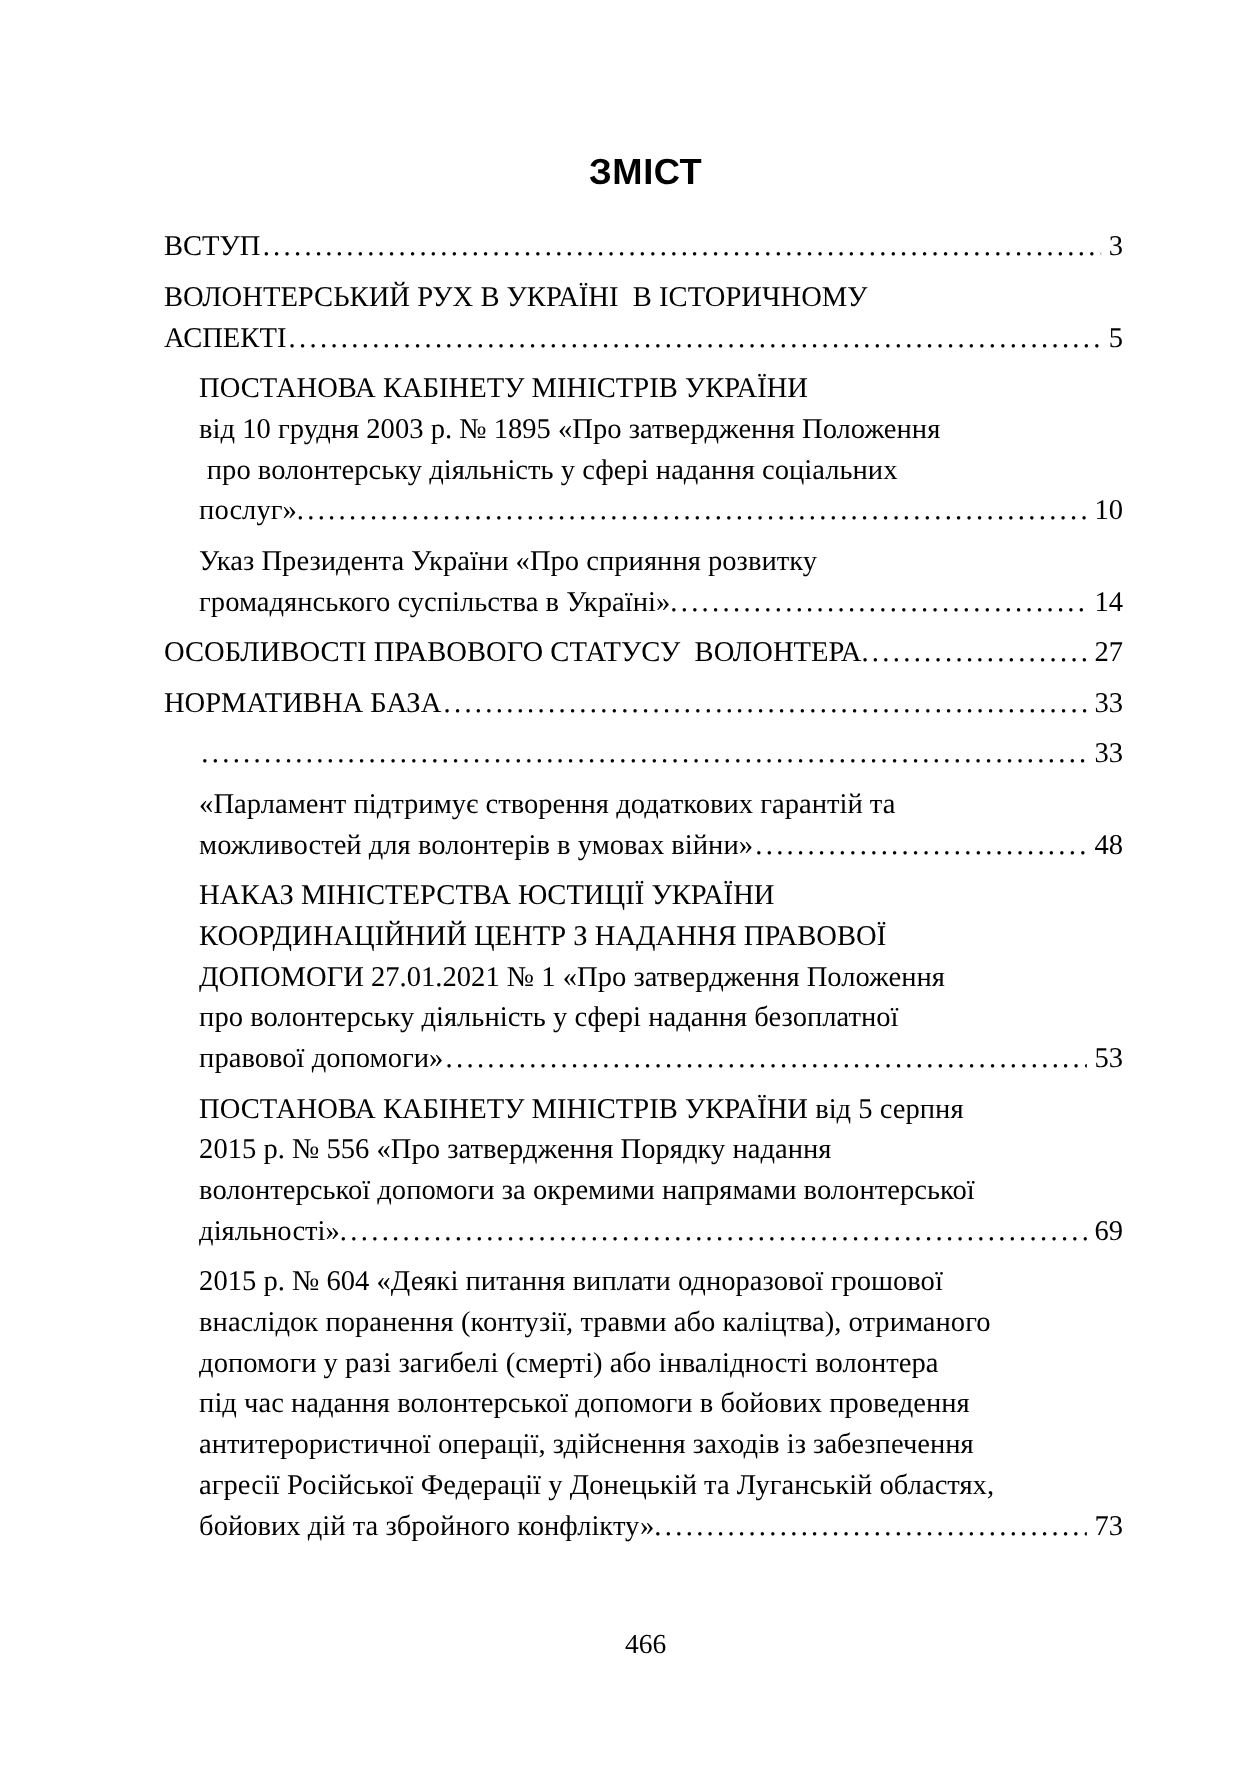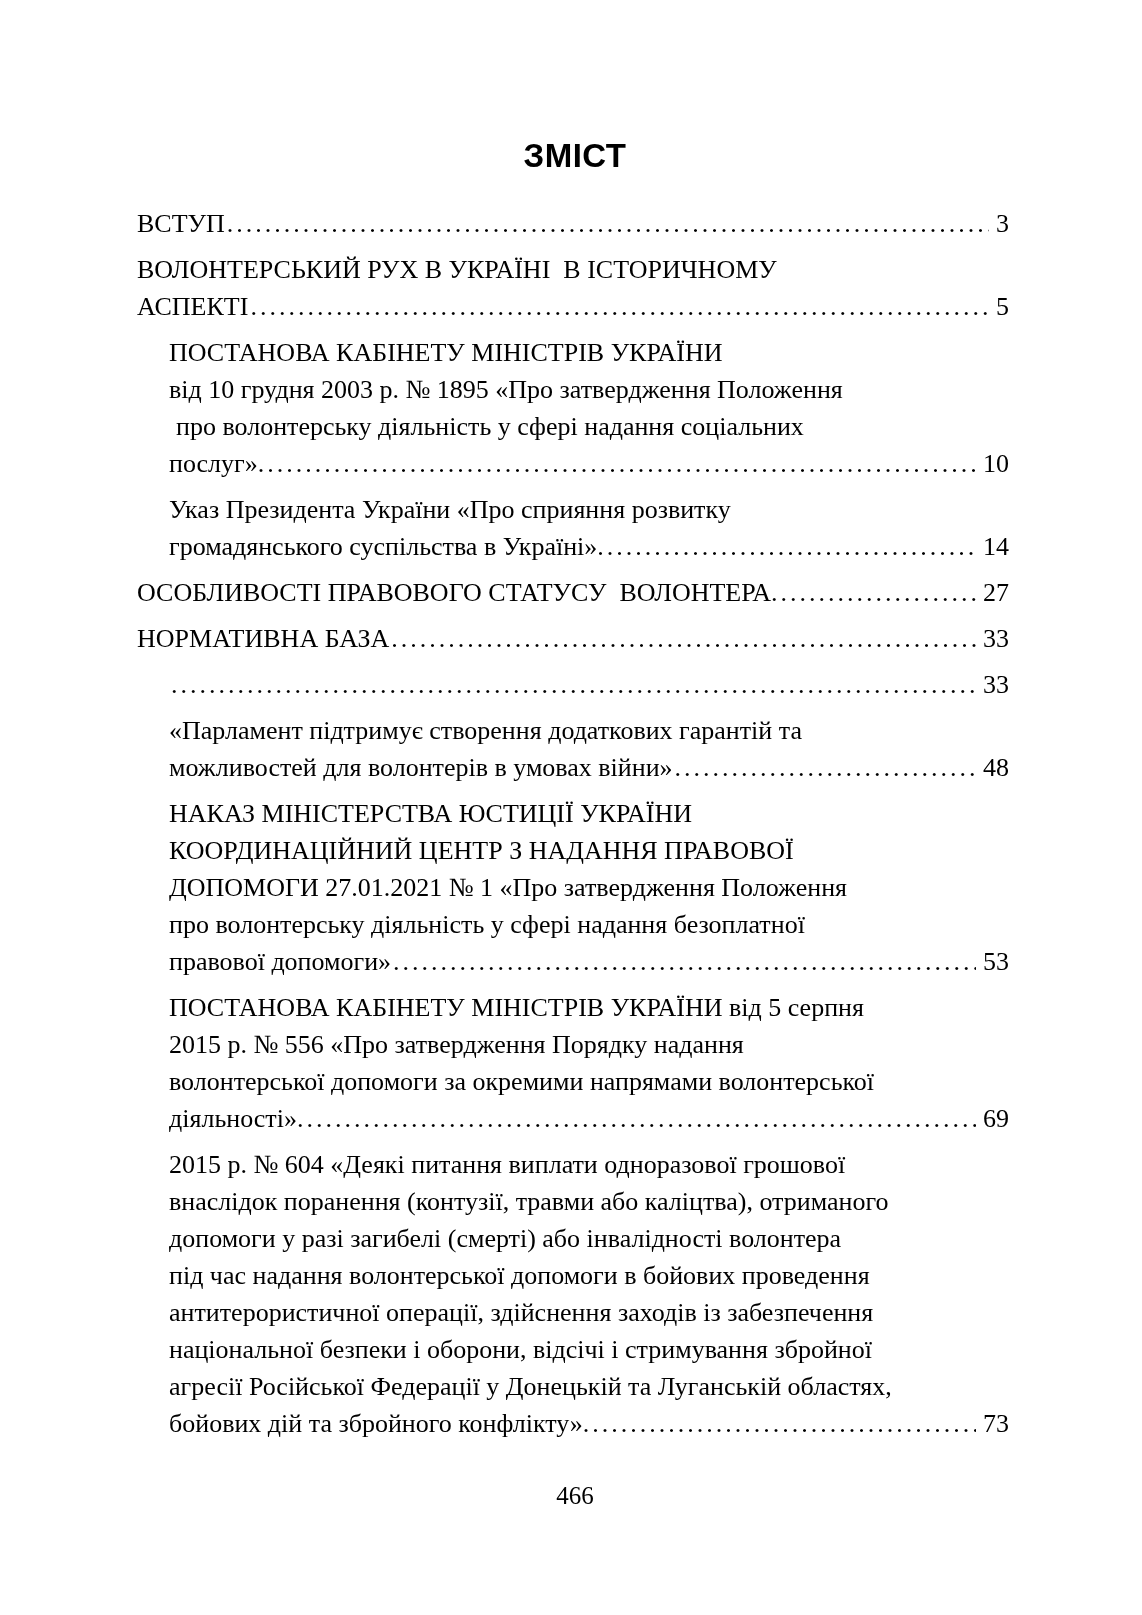--- a/index.html
+++ b/index.html
@@ -12,21 +12,21 @@
     width: 1142px;
     height: 1615px;
     position: relative;
     font-family: "Liberation Serif", "DejaVu Serif", serif;
     color: #000000;
     overflow: hidden;
   }
 
   .page {
     position: absolute;
-    left: 4px; top: 0;
+    left: 16px; top: 0;
     width: 1022px;
     height: 1615px;
     background: #ffffff;
   }
 
   
   .toc-title {
     position: absolute;
     left: 0;
     top: 136px;
@@ -205,21 +205,20 @@
           <span class="leader" aria-hidden="true">............................................................................................................................................................................................................................</span>
           <span class="pageno"> 69</span>
         </div>
       </div>
       <div class="toc-entry lvl2">
         <span class="tline">2015 р. № 604 «Деякі питання виплати одноразової грошової</span>
         <span class="tline">внаслідок поранення (контузії, травми або каліцтва), отриманого</span>
         <span class="tline">допомоги у разі загибелі (смерті) або інвалідності волонтера</span>
         <span class="tline">під час надання волонтерської допомоги в бойових проведення</span>
         <span class="tline">антитерористичної операції, здійснення заходів із забезпечення</span>
-        <span class="tline">національної безпеки і оборони, відсічі і стримування збройної</span>
         <span class="tline">агресії Російської Федерації у Донецькій та Луганській областях,</span>
         <div class="lastline tight">
           <span class="ltext">бойових дій та збройного конфлікту»</span>
           <span class="leader" aria-hidden="true">............................................................................................................................................................................................................................</span>
           <span class="pageno"> 73</span>
         </div>
       </div>
     </div>
 
   <div class="folio">466</div>

